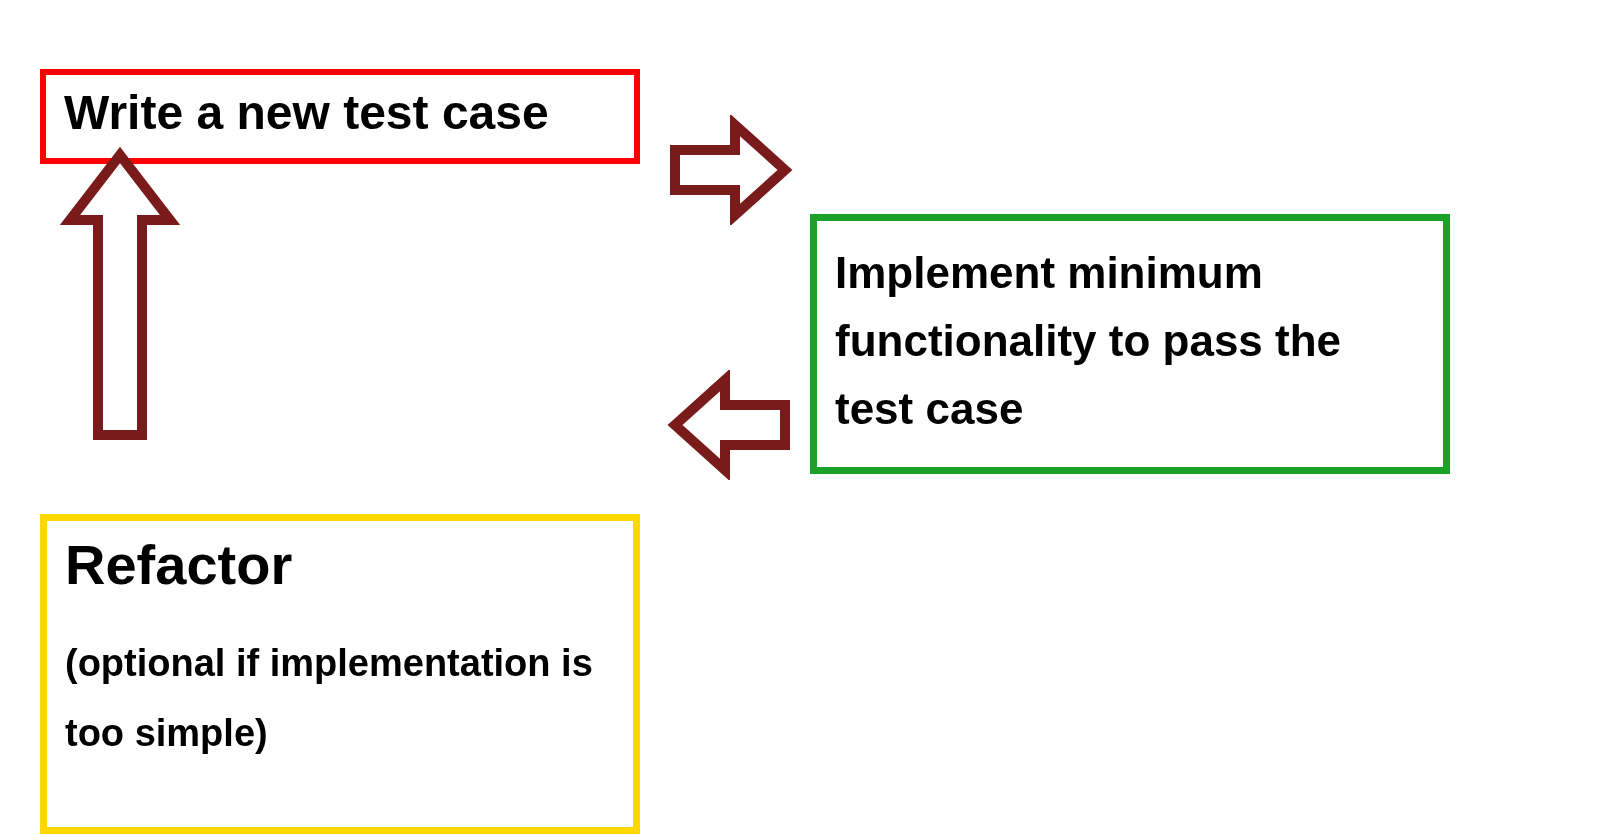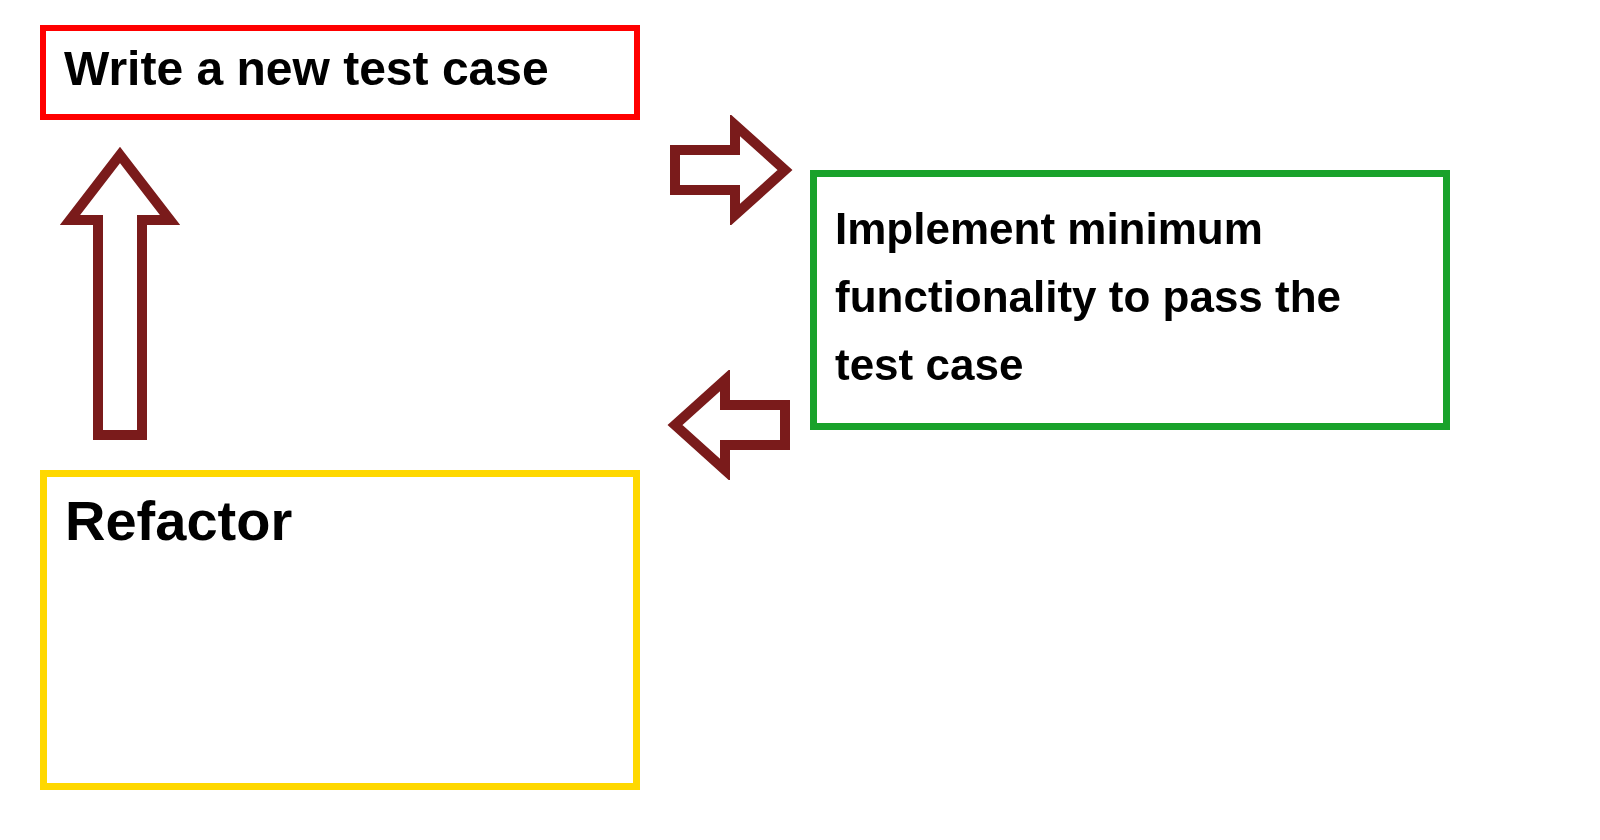--- a/index.html
+++ b/index.html
@@ -8,20 +8,21 @@
     width: 1600px;
     height: 840px;
     background: #ffffff;
     font-family: Arial, Helvetica, sans-serif;
     position: relative;
   }
   .box {
     position: absolute;
     background: #ffffff;
     box-sizing: border-box;
+    margin-top: 44px;
   }
   .box-red {
     border: 6px solid #ff0000;
     left: 40px;
     top: 25px;
     width: 600px;
     height: 95px;
     padding: 10px 18px 10px 18px;
   }
   .box-green {
@@ -79,20 +80,21 @@
 <div class="box box-red">
   <div class="title-text">Write a new test case</div>
 </div>
 
 <div class="box box-green">
   <div class="green-text">Implement minimum functionality to pass the test case</div>
 </div>
 
 <div class="box box-yellow">
   <div class="refactor-title">Refactor</div>
+  <div class="refactor-sub">(optional if implementation is too simple)</div>
 </div>
 
 <svg class="arrow" style="left:665px; top:115px; width:130px; height:110px;" viewBox="0 0 130 110">
   <polygon points="10,35 70,35 70,10 120,55 70,100 70,75 10,75"></polygon>
 </svg>
 
 <svg class="arrow" style="left:665px; top:370px; width:130px; height:110px;" viewBox="0 0 130 110">
   <polygon points="120,35 60,35 60,10 10,55 60,100 60,75 120,75"></polygon>
 </svg>
 

